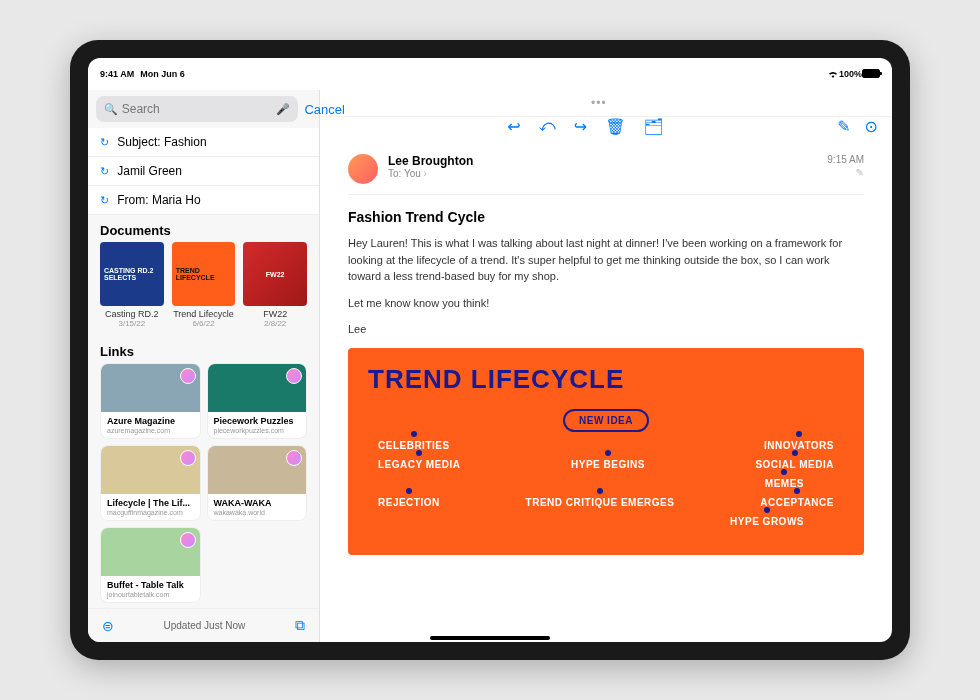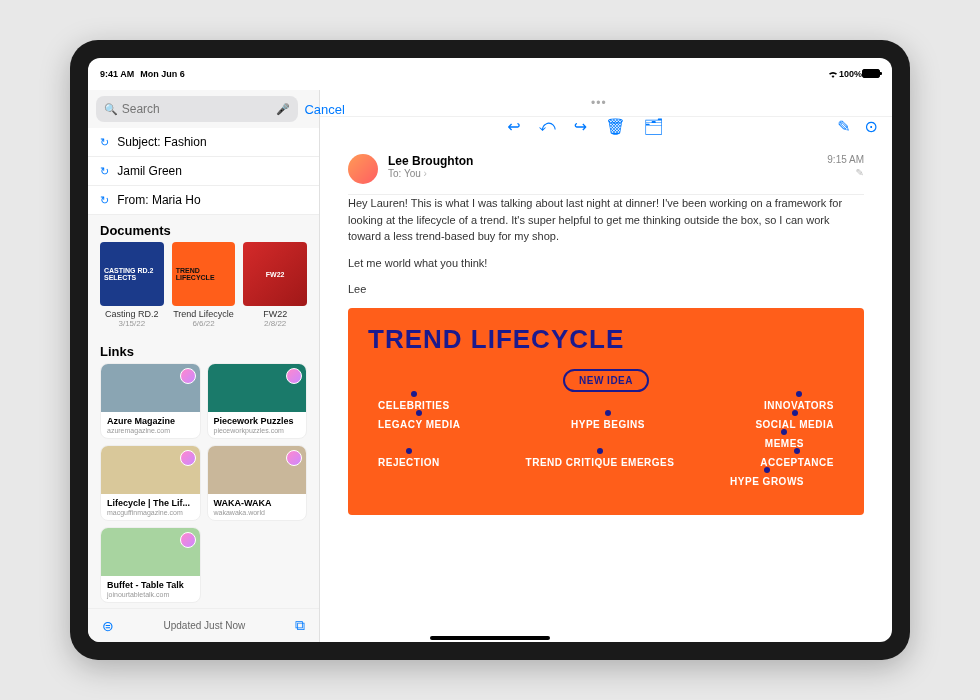--- a/index.html
+++ b/index.html
@@ -219,22 +219,23 @@
                 <span>You</span>
                 <span class="chev">›</span>
               </div>
             </div>
             <div>
               <div class="email-time">9:15 AM</div>
               <div class="edit-tiny">✎</div>
             </div>
           </div>
 
+          <div class="email-subject">Fashion Trend Cycle</div>
           <p class="email-text">Hey Lauren! This is what I was talking about last night at dinner! I've been working on a framework for looking at the lifecycle of a trend. It's super helpful to get me thinking outside the box, so I can work toward a less trend-based buy for my shop.</p>
-          <p class="email-text">Let me world what you think!</p>
+          <p class="email-text">Let me know know you think!</p>
           <p class="email-text">Lee</p>
 
           <div class="attachment">
             <div class="att-title">TREND LIFECYCLE</div>
             <div class="flow-row">
                 <div class="flow-node pill">NEW IDEA</div>
               </div>
             <div class="flow-row three">
               <div class="flow-node">CELEBRITIES</div>
               <div class="flow-node">INNOVATORS</div>

